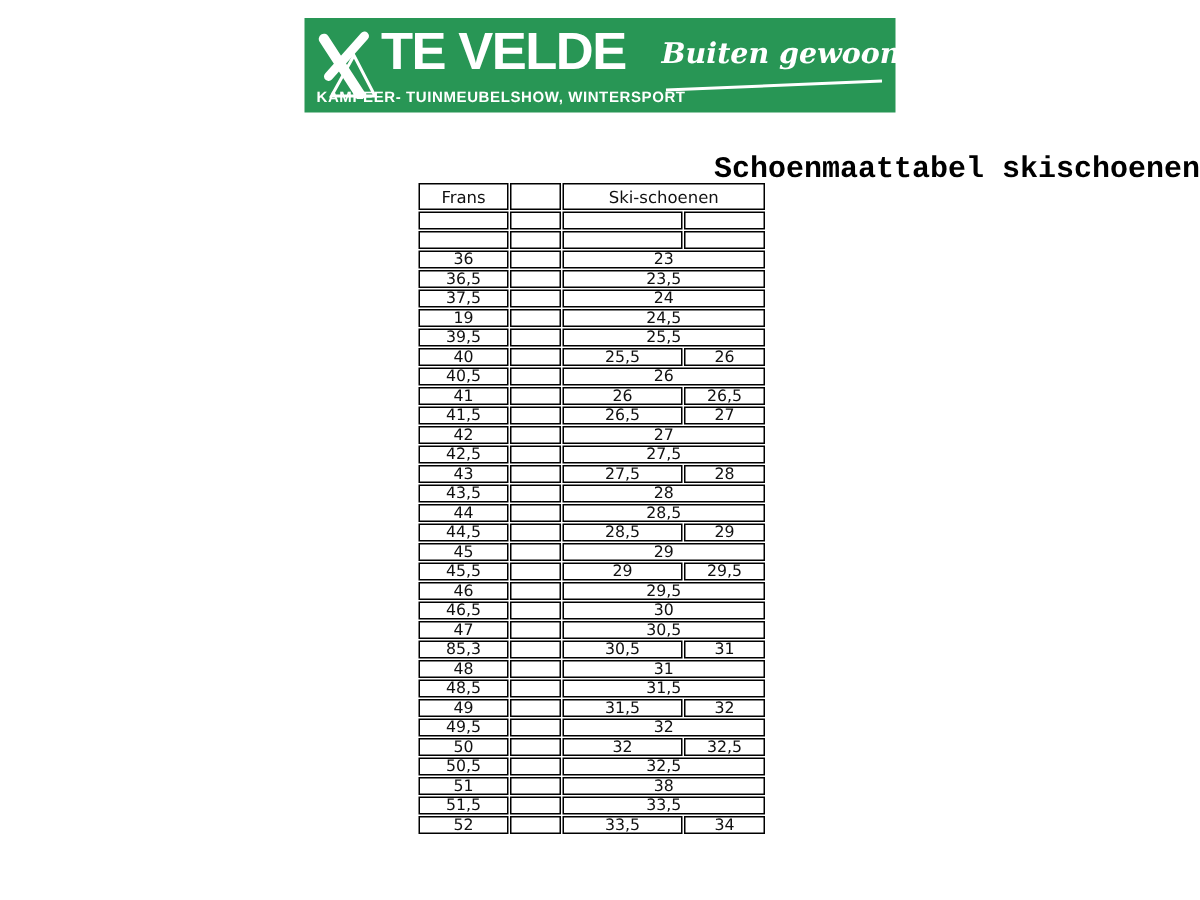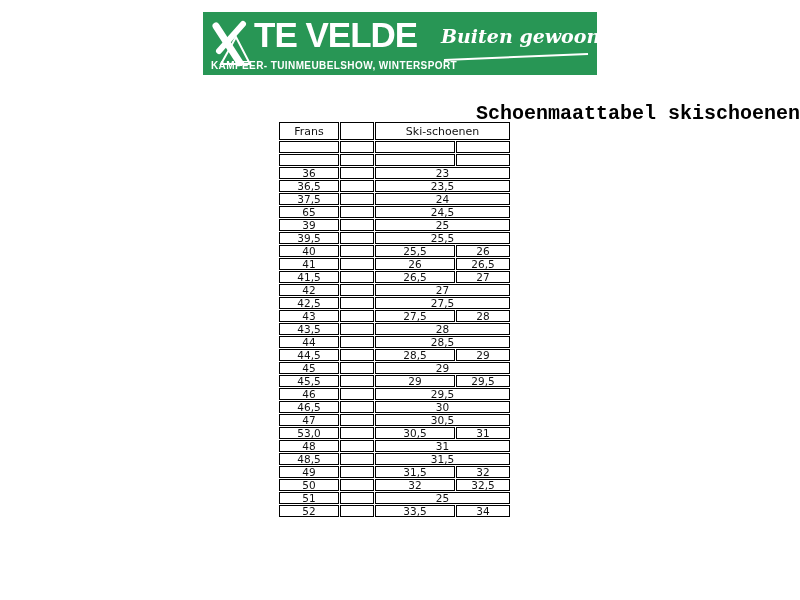--- a/index.html
+++ b/index.html
@@ -177,41 +177,41 @@
           <td>36,5</td>
           <td></td>
           <td colspan="2">23,5</td>
         </tr>
         <tr>
           <td>37,5</td>
           <td></td>
           <td colspan="2">24</td>
         </tr>
         <tr>
-          <td>65</td>
+          <td>19</td>
           <td></td>
           <td colspan="2">24,5</td>
-        </tr>
-        <tr>
-          <td>39</td>
-          <td></td>
-          <td colspan="2">25</td>
         </tr>
         <tr>
           <td>39,5</td>
           <td></td>
           <td colspan="2">25,5</td>
         </tr>
         <tr>
           <td>40</td>
           <td></td>
           <td>25,5</td>
           <td>26</td>
         </tr>
         <tr>
+          <td>40,5</td>
+          <td></td>
+          <td colspan="2">26</td>
+        </tr>
+        <tr>
           <td>41</td>
           <td></td>
           <td>26</td>
           <td>26,5</td>
         </tr>
         <tr>
           <td>41,5</td>
           <td></td>
           <td>26,5</td>
           <td>27</td>
@@ -268,21 +268,21 @@
           <td>46,5</td>
           <td></td>
           <td colspan="2">30</td>
         </tr>
         <tr>
           <td>47</td>
           <td></td>
           <td colspan="2">30,5</td>
         </tr>
         <tr>
-          <td>53,0</td>
+          <td>85,3</td>
           <td></td>
           <td>30,5</td>
           <td>31</td>
         </tr>
         <tr>
           <td>48</td>
           <td></td>
           <td colspan="2">31</td>
         </tr>
         <tr>
@@ -290,29 +290,44 @@
           <td></td>
           <td colspan="2">31,5</td>
         </tr>
         <tr>
           <td>49</td>
           <td></td>
           <td>31,5</td>
           <td>32</td>
         </tr>
         <tr>
+          <td>49,5</td>
+          <td></td>
+          <td colspan="2">32</td>
+        </tr>
+        <tr>
           <td>50</td>
           <td></td>
           <td>32</td>
           <td>32,5</td>
         </tr>
         <tr>
+          <td>50,5</td>
+          <td></td>
+          <td colspan="2">32,5</td>
+        </tr>
+        <tr>
           <td>51</td>
           <td></td>
-          <td colspan="2">25</td>
+          <td colspan="2">38</td>
+        </tr>
+        <tr>
+          <td>51,5</td>
+          <td></td>
+          <td colspan="2">33,5</td>
         </tr>
         <tr>
           <td>52</td>
           <td></td>
           <td>33,5</td>
           <td>34</td>
         </tr>
       </tbody>
   </table>
 

